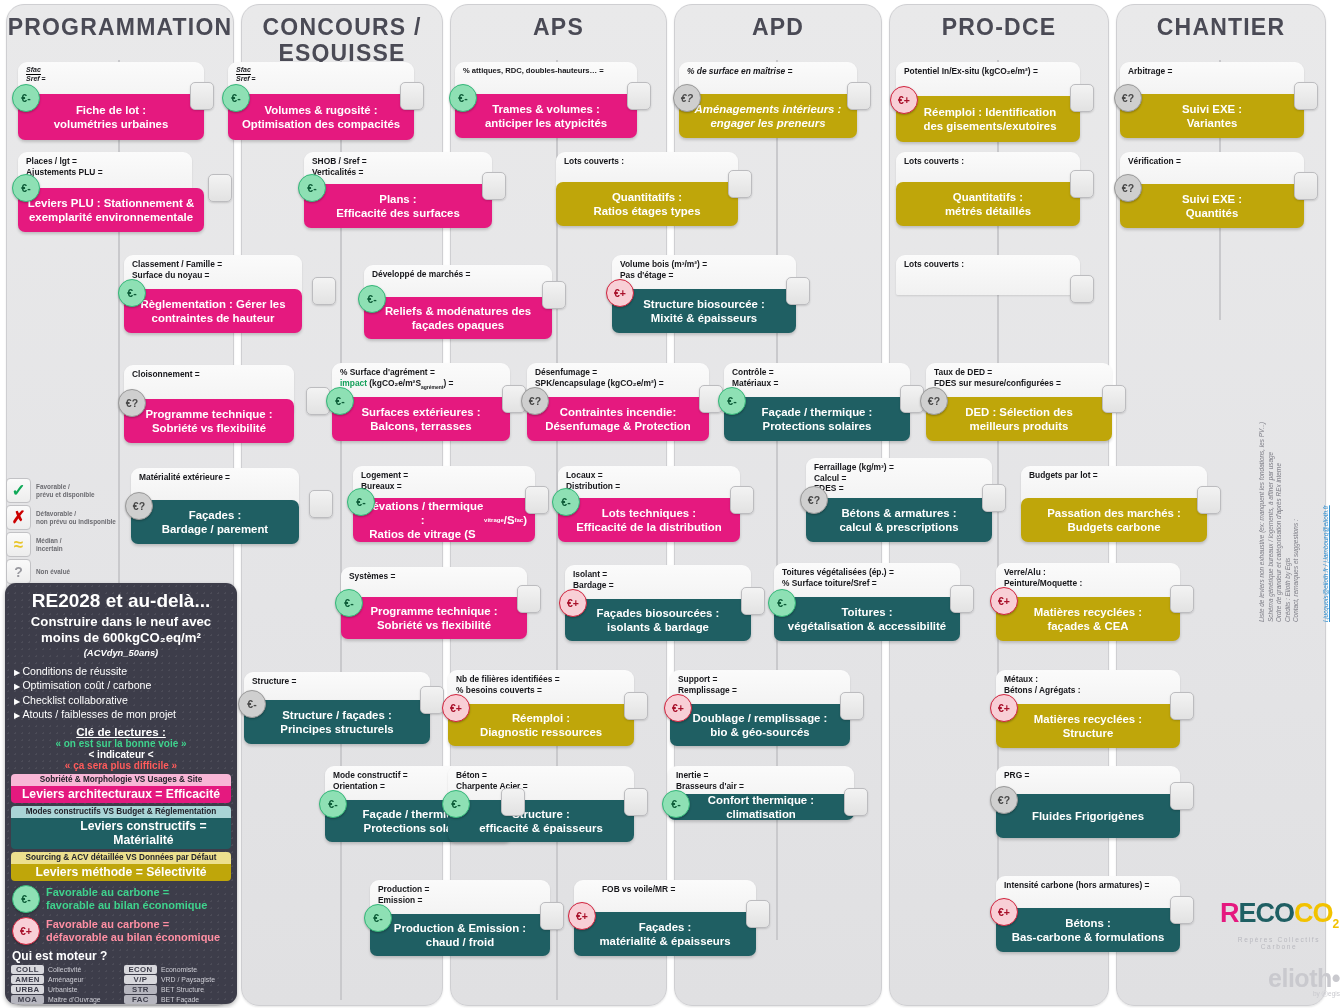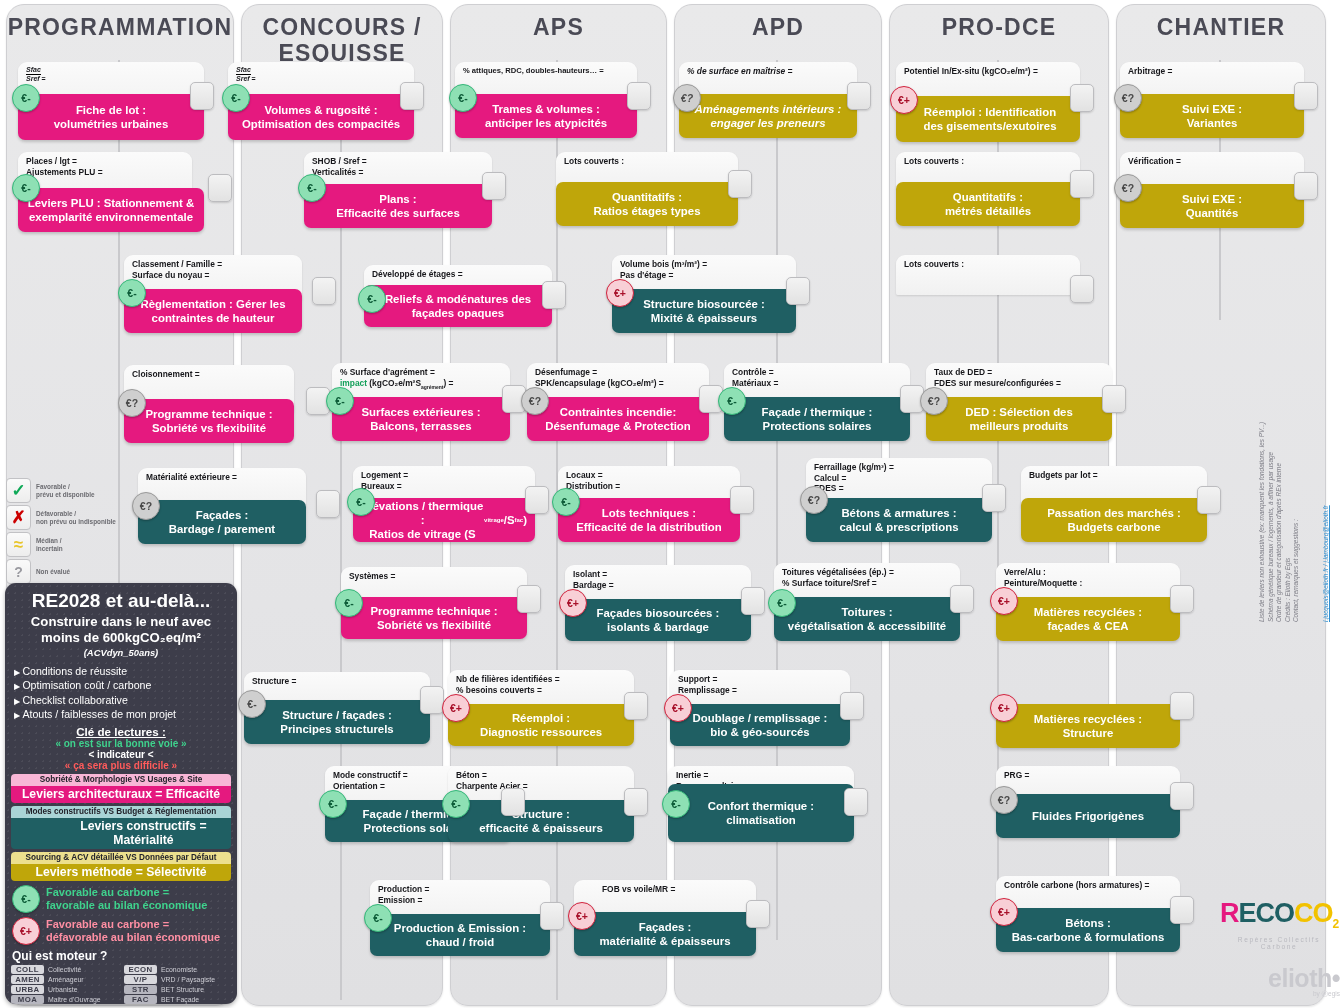--- a/index.html
+++ b/index.html
@@ -239,21 +239,21 @@
   </div>
 
   <div class="card" style="left:124px;top:365px;width:170px;height:76px;">
     <div class="head" style="width:170px;height:48px;">Cloisonnement =</div>
     <div class="badge bg-grey" style="left:-6px;top:24px;">€?</div>
     <div class="stub" style="left:182px;top:22px;"></div>
     <div class="body b-pink" style="top:34px;width:170px;height:44px;">Programme technique :
 Sobriété vs flexibilité</div>
   </div>
 
-  <div class="card" style="left:138px;top:468px;width:168px;height:88px;">
+  <div class="card" style="left:131px;top:468px;width:168px;height:88px;">
     <div class="head" style="width:168px;height:40px;">Matérialité extérieure =</div>
     <div class="badge bg-grey" style="left:-6px;top:24px;">€?</div>
     <div class="stub" style="left:178px;top:22px;"></div>
     <div class="body b-teal" style="top:32px;width:168px;height:44px;">Façades :
 Bardage / parement</div>
   </div>
 
   <div class="card" style="left:228px;top:62px;width:186px;height:78px;">
     <div class="head" style="width:186px;height:48px;font-size:7px;line-height:8px;"><span style="font-style:italic;display:inline-block;border-bottom:1px solid #000;">Sfac</span><br><span style="font-style:italic;">Sref</span> =</div>
     <div class="badge bg-green" style="left:-6px;top:22px;">€-</div>
@@ -265,24 +265,24 @@
   <div class="card" style="left:304px;top:152px;width:188px;height:76px;">
     <div class="head" style="width:188px;height:44px;">SHOB / Sref =
 Verticalités =</div>
     <div class="badge bg-green" style="left:-6px;top:22px;">€-</div>
     <div class="stub" style="left:178px;top:20px;"></div>
     <div class="body b-pink" style="top:32px;width:188px;height:44px;">Plans :
 Efficacité des surfaces</div>
   </div>
 
   <div class="card" style="left:364px;top:265px;width:188px;height:70px;">
-    <div class="head" style="width:188px;height:38px;">Développé de étages =</div>
+    <div class="head" style="width:188px;height:38px;">Développé de marchés =</div>
     <div class="badge bg-green" style="left:-6px;top:20px;">€-</div>
     <div class="stub" style="left:178px;top:16px;"></div>
-    <div class="body b-pink" style="top:20px;width:188px;height:42px;">Reliefs &amp; modénatures des
+    <div class="body b-pink" style="top:32px;width:188px;height:42px;">Reliefs &amp; modénatures des
 façades opaques</div>
   </div>
 
   <div class="card" style="left:332px;top:363px;width:178px;height:78px;">
     <div class="head" style="width:178px;height:48px;">% Surface d'agrément =<br><span style="color:#14a05a;">impact</span> (kgCO₂e/m²S<sub style="font-size:5px;">agrément</sub>) =</div>
     <div class="badge bg-green" style="left:-6px;top:24px;">€-</div>
     <div class="stub" style="left:170px;top:22px;"></div>
     <div class="body b-pink" style="top:34px;width:178px;height:44px;">Surfaces extérieures :
 Balcons, terrasses</div>
   </div>
@@ -445,21 +445,21 @@
     <div class="stub" style="left:170px;top:22px;"></div>
     <div class="body b-teal" style="top:34px;width:180px;height:42px;">Doublage / remplissage :
 bio &amp; géo-sourcés</div>
   </div>
 
   <div class="card" style="left:668px;top:766px;width:186px;height:76px;">
     <div class="head" style="width:186px;height:44px;">Inertie =
 Brasseurs d'air =</div>
     <div class="badge bg-green" style="left:-6px;top:24px;">€-</div>
     <div class="stub" style="left:176px;top:22px;"></div>
-    <div class="body b-teal" style="top:18px;width:186px;height:58px;">Confort thermique :
+    <div class="body b-teal" style="top:28px;width:186px;height:26px;">Confort thermique :
 climatisation</div>
   </div>
 
   <div class="card" style="left:896px;top:62px;width:184px;height:78px;">
     <div class="head" style="width:184px;height:44px;">Potentiel In/Ex-situ (kgCO₂e/m²) =</div>
     <div class="badge bg-red" style="left:-6px;top:24px;">€+</div>
     <div class="stub" style="left:174px;top:22px;"></div>
     <div class="body b-gold" style="top:34px;width:184px;height:46px;padding-left:12px;">Réemploi : Identification
 des gisements/exutoires</div>
   </div>
@@ -495,35 +495,37 @@
   <div class="card" style="left:996px;top:563px;width:184px;height:78px;">
     <div class="head" style="width:184px;height:46px;">Verre/Alu :
 Peinture/Moquette :</div>
     <div class="badge bg-red" style="left:-6px;top:24px;">€+</div>
     <div class="stub" style="left:174px;top:22px;"></div>
     <div class="body b-gold" style="top:34px;width:184px;height:44px;">Matières recyclées :
 façades &amp; CEA</div>
   </div>
 
   <div class="card" style="left:996px;top:670px;width:184px;height:78px;">
+    <div class="head" style="width:184px;height:46px;">Métaux :
+Bétons / Agrégats :</div>
     <div class="badge bg-red" style="left:-6px;top:24px;">€+</div>
     <div class="stub" style="left:174px;top:22px;"></div>
     <div class="body b-gold" style="top:34px;width:184px;height:44px;">Matières recyclées :
 Structure</div>
   </div>
 
   <div class="card" style="left:996px;top:766px;width:184px;height:72px;">
     <div class="head" style="width:184px;height:36px;">PRG =</div>
     <div class="badge bg-grey" style="left:-6px;top:20px;">€?</div>
     <div class="stub" style="left:174px;top:16px;"></div>
     <div class="body b-teal" style="top:28px;width:184px;height:44px;">Fluides Frigorigènes</div>
   </div>
 
   <div class="card" style="left:996px;top:876px;width:184px;height:76px;">
-    <div class="head" style="width:184px;height:40px;">Contrôle carbone (hors armatures) =</div>
+    <div class="head" style="width:184px;height:40px;">Intensité carbone (hors armatures) =</div>
     <div class="badge bg-red" style="left:-6px;top:22px;">€+</div>
     <div class="stub" style="left:174px;top:20px;"></div>
     <div class="body b-teal" style="top:32px;width:184px;height:44px;">Bétons :
 Bas-carbone &amp; formulations</div>
   </div>
 
   <div class="card" style="left:1120px;top:62px;width:184px;height:76px;">
     <div class="head" style="width:184px;height:42px;">Arbitrage =</div>
     <div class="badge bg-grey" style="left:-6px;top:22px;">€?</div>
     <div class="stub" style="left:174px;top:20px;"></div>

